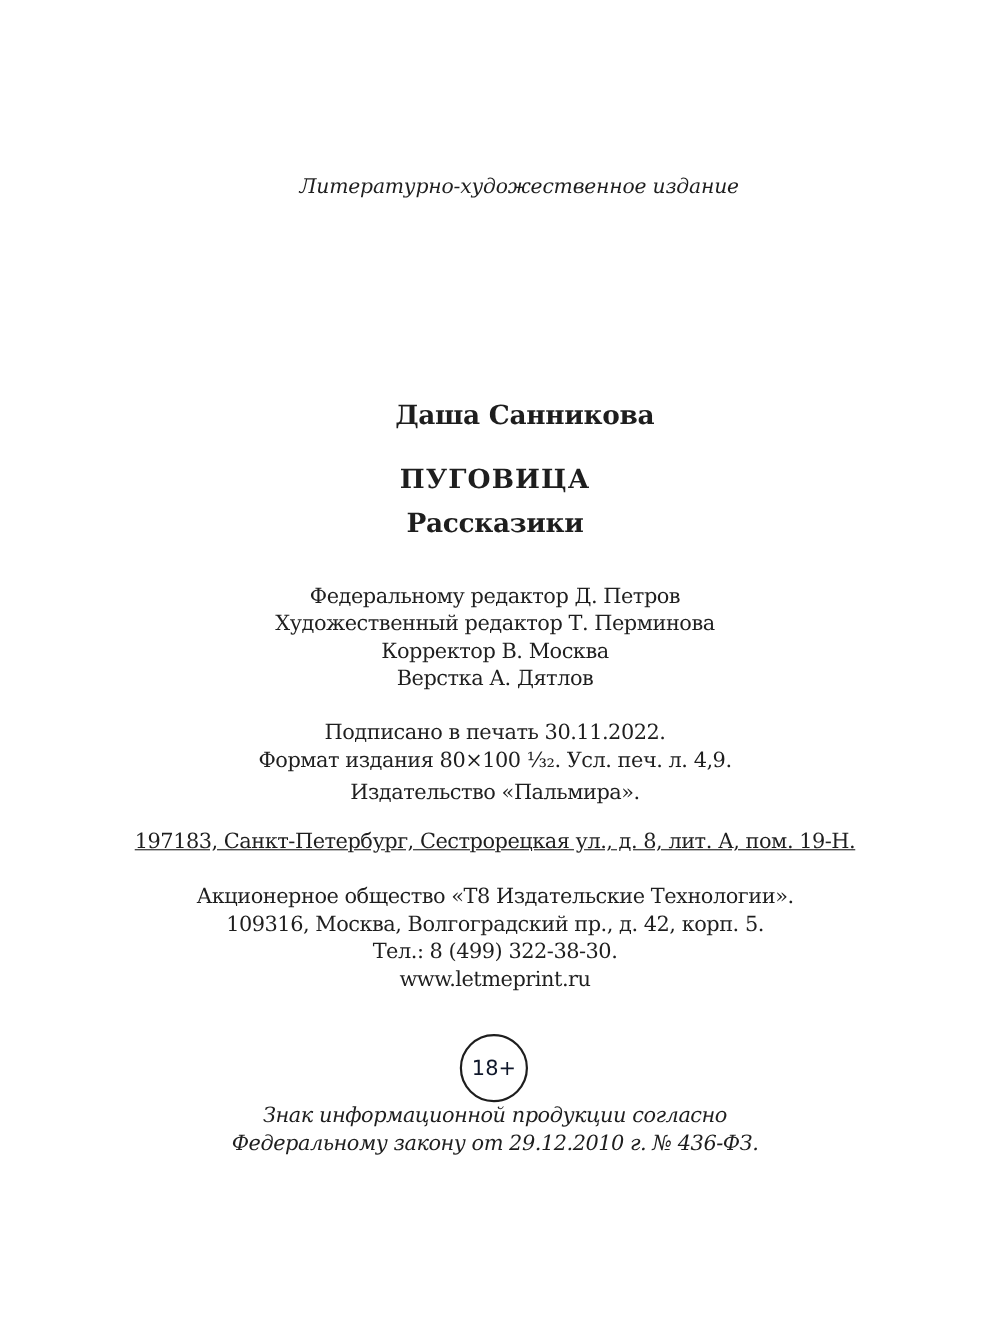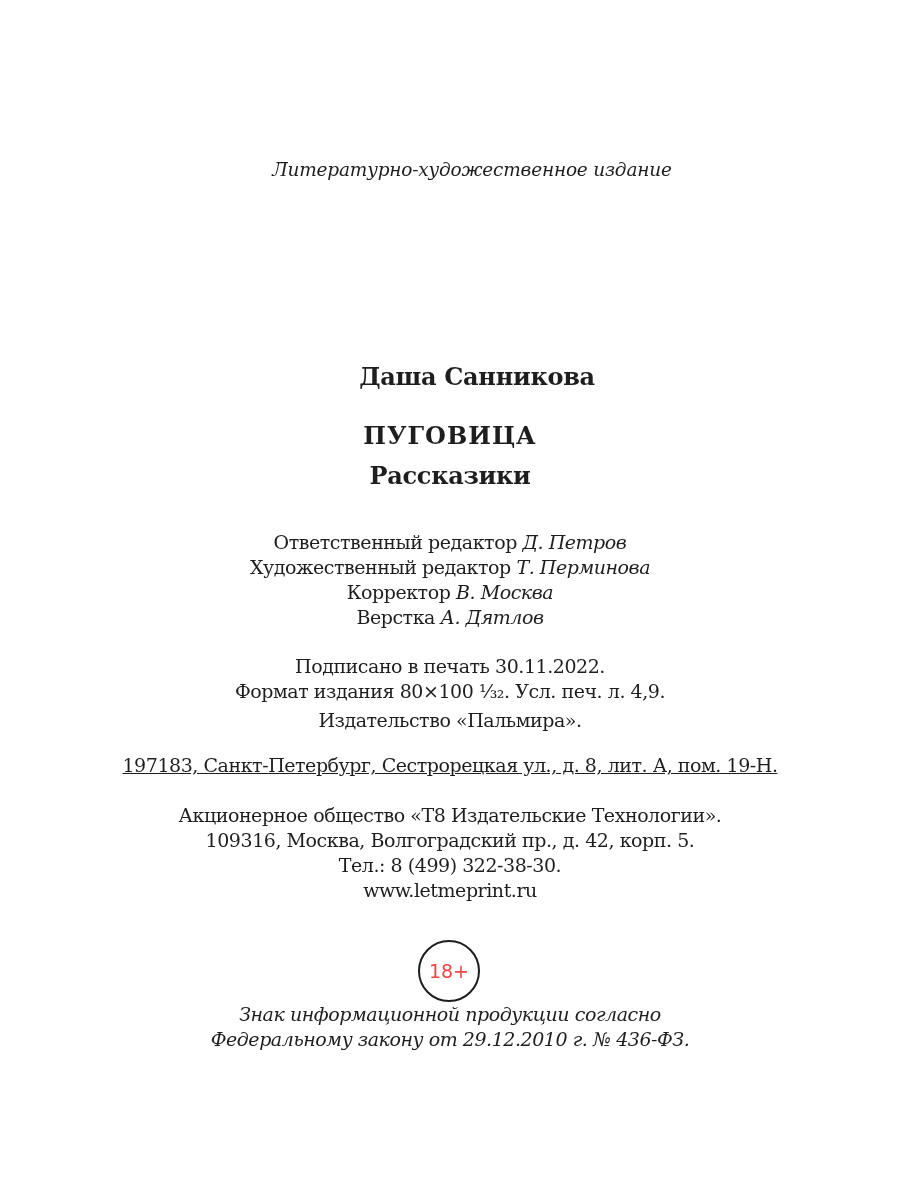--- a/index.html
+++ b/index.html
@@ -47,35 +47,35 @@
       font-size: 24px;
       font-weight: bold;
       letter-spacing: -0.3px;
     }
     .body-line {
       font-size: 19px;
       letter-spacing: -0.45px;
       line-height: 25px;
       height: 25px;
     }
-    .credit-name { font-style: italic; }
+    .credit-name { }
     .age-badge {
       position: absolute;
       left: 418px;
       top: 940px;
       width: 58px;
       height: 58px;
       border: 2px solid #1e1e1e;
       border-radius: 50%;
       display: flex;
       align-items: center;
       justify-content: center;
       font-family: "DejaVu Sans", "Liberation Sans", sans-serif;
       font-size: 19px;
-      color: #ef4444;
+      color: #0f172a;
       box-sizing: content-box;
     }
     .law-line {
       font-size: 19px;
       font-style: italic;
       letter-spacing: -0.45px;
       line-height: 25px;
       height: 25px;
     }
   </style>
@@ -85,21 +85,21 @@
 <div>
 
   <div class="line edition">Литературно-художественное издание</div>
 
   <div class="line author">Даша Санникова</div>
   <div class="line title">ПУГОВИЦА</div>
   <div class="line subtitle">Рассказики</div>
 
   <div>
     <div class="line body-line" style="top:530px;">
-      <span>Ответственный редактор</span>
+      <span>Федеральному редактор</span>
       <span class="credit-name">Д. Петров</span>
     </div>
     <div class="line body-line" style="top:555px;">
       <span>Художественный редактор</span>
       <span class="credit-name">Т. Перминова</span>
     </div>
     <div class="line body-line" style="top:580px;">
       <span>Корректор</span>
       <span class="credit-name">В. Москва</span>
     </div>

